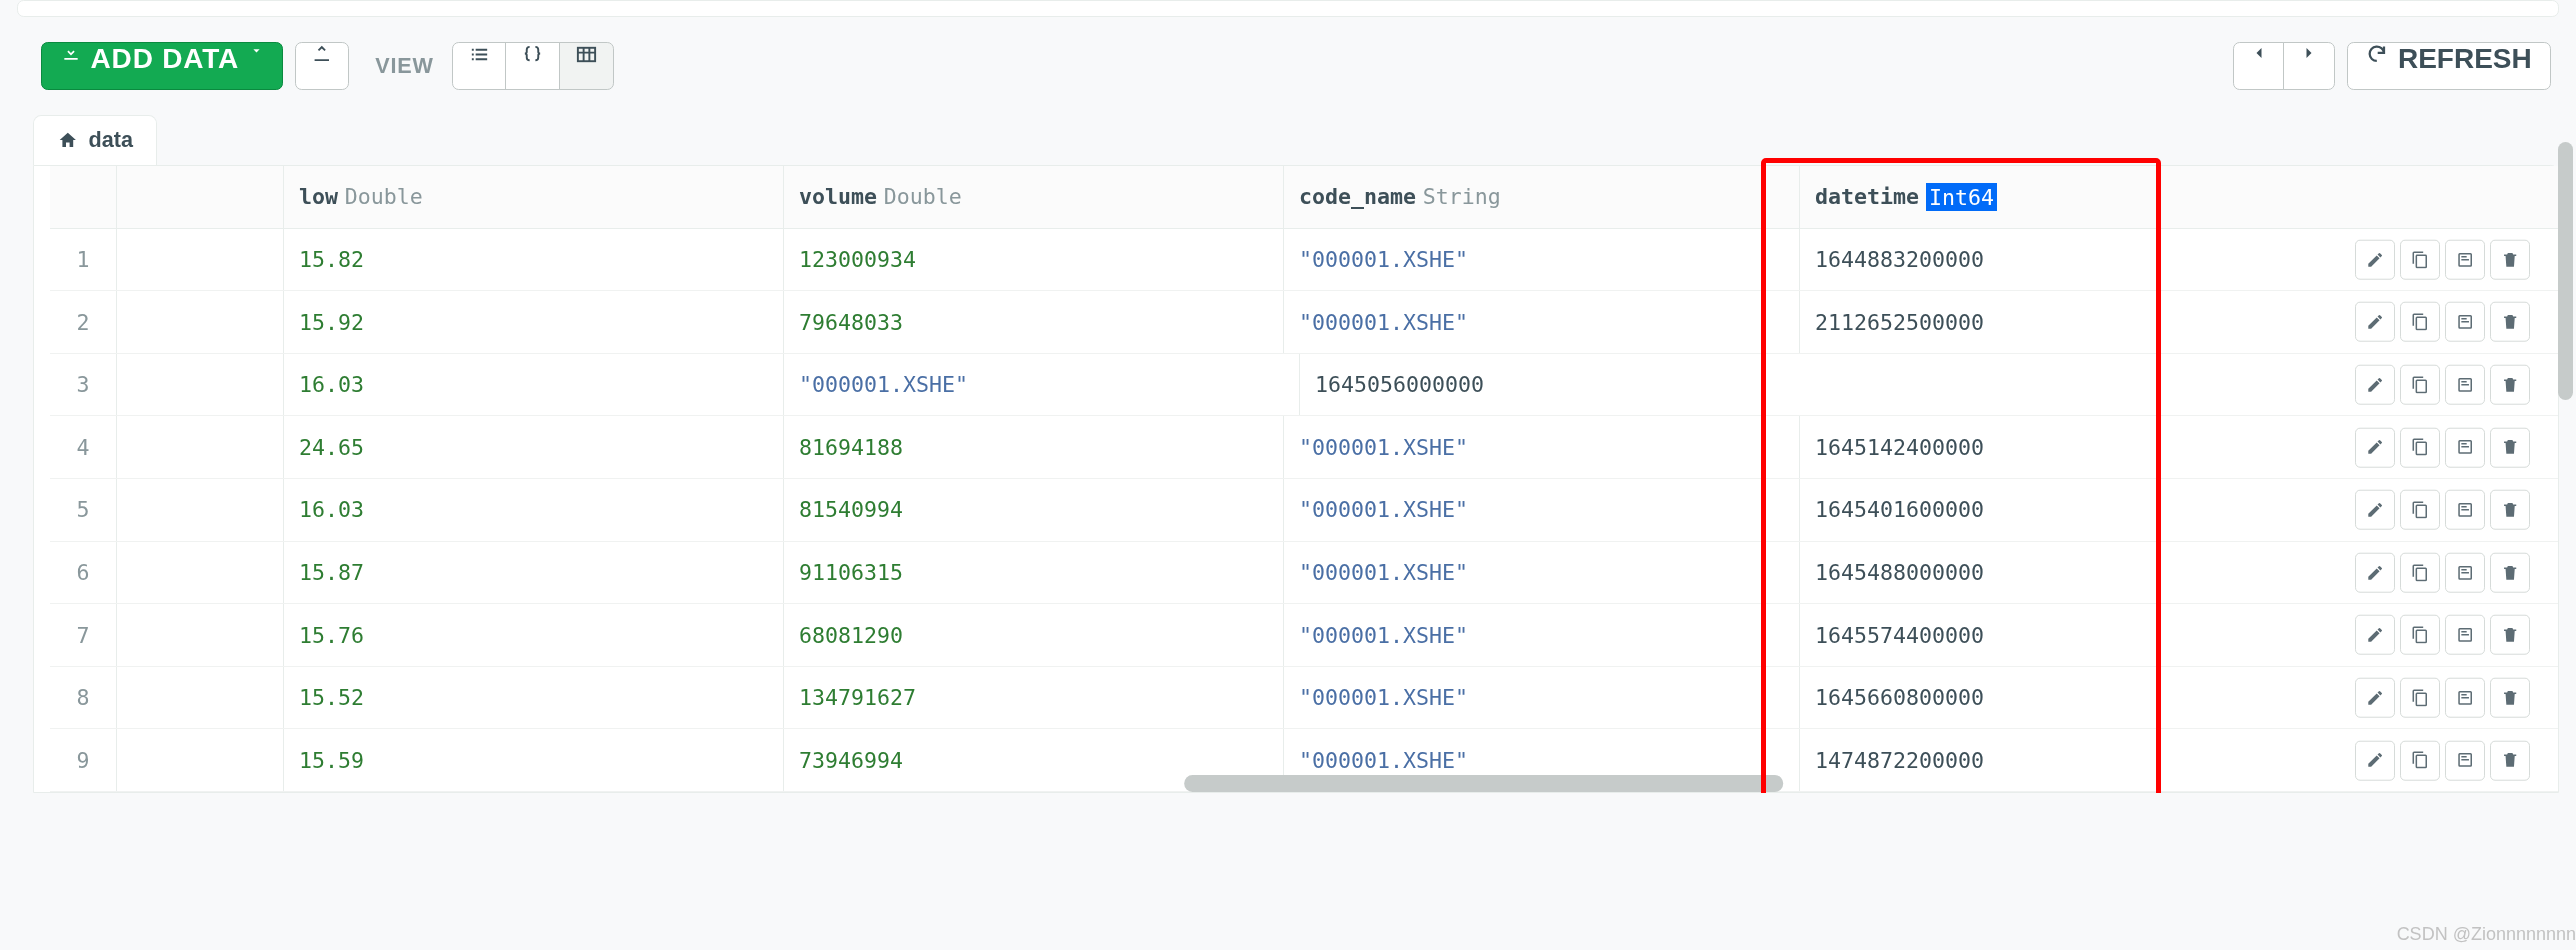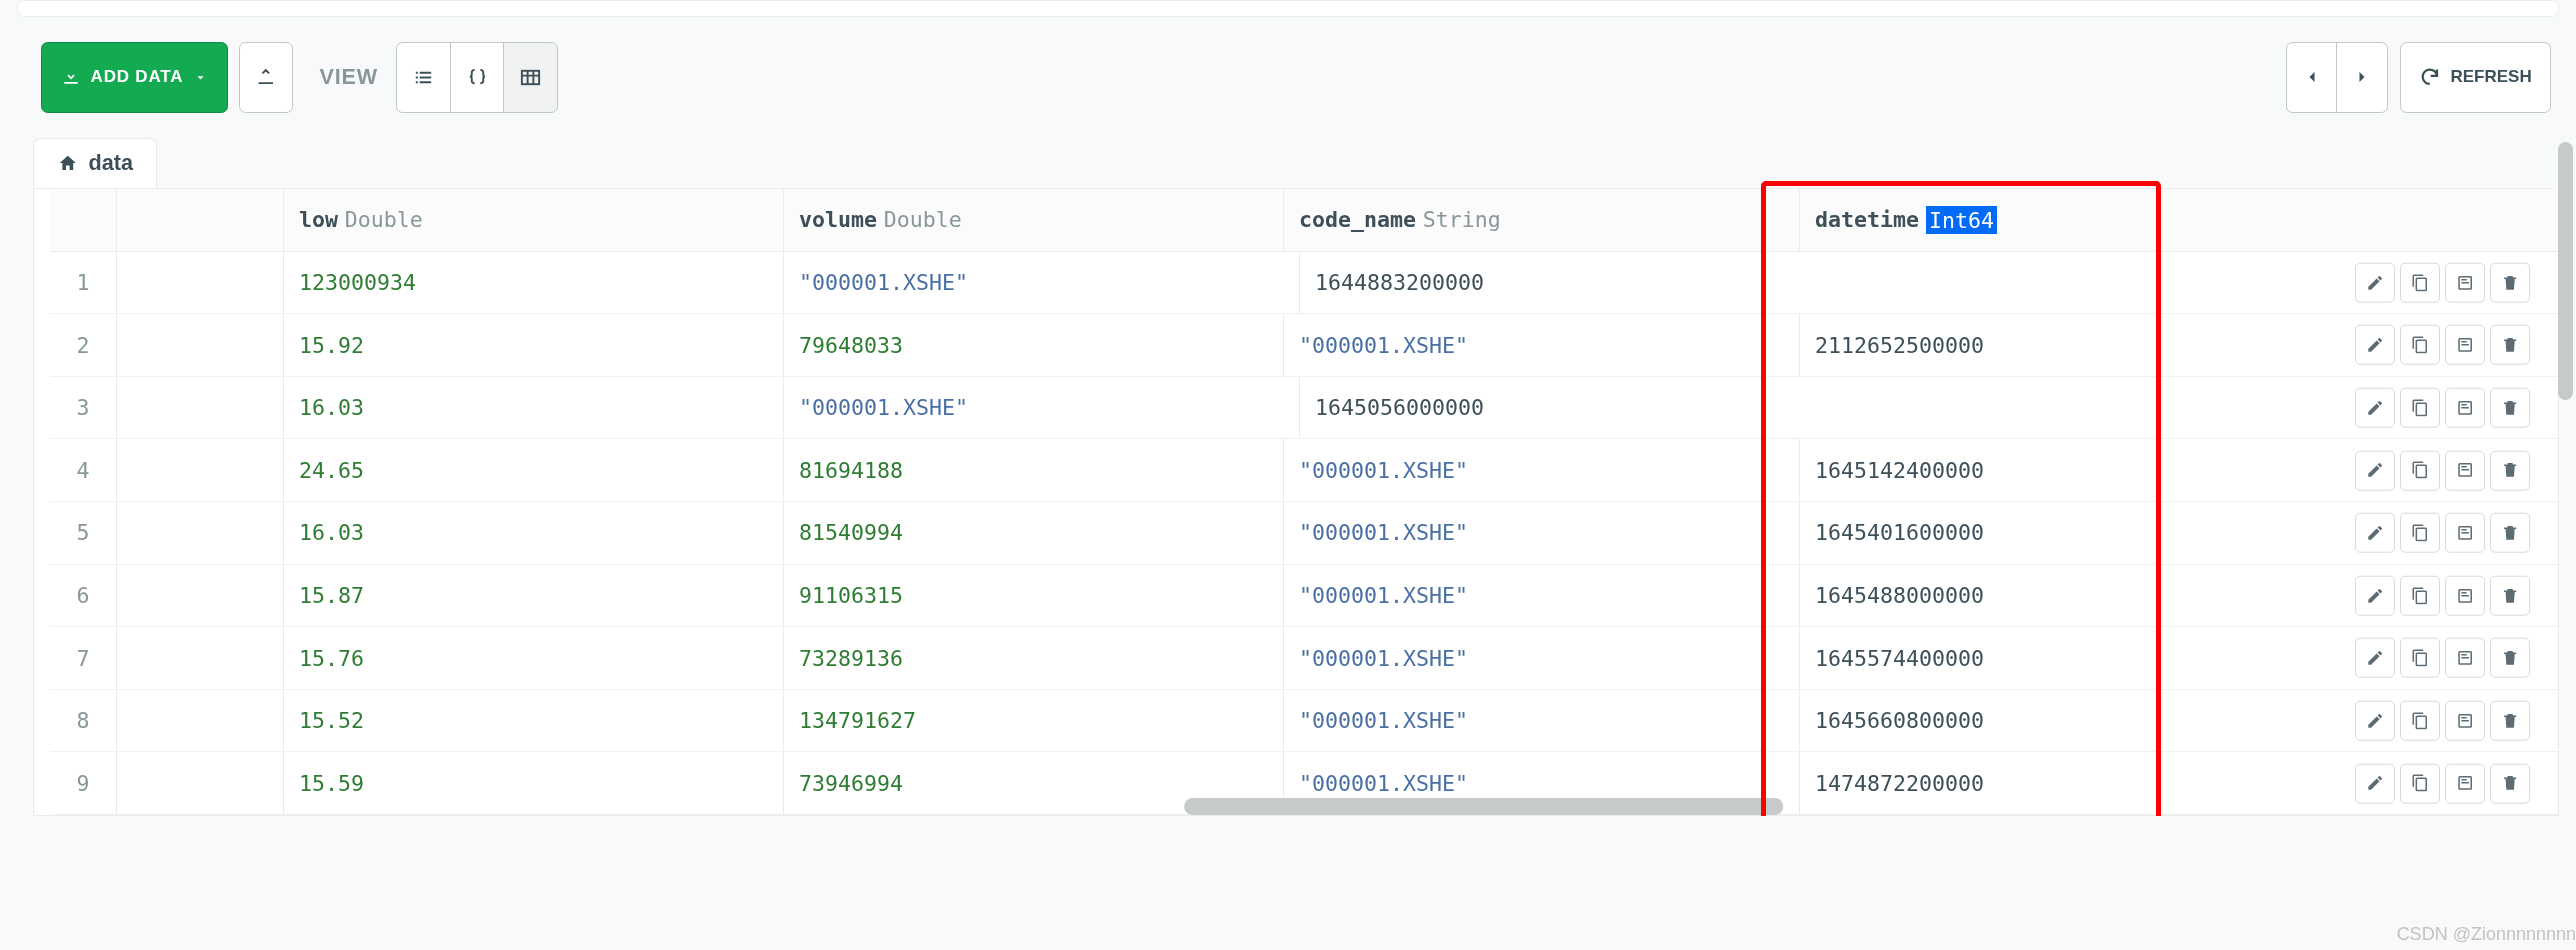--- a/index.html
+++ b/index.html
@@ -12,23 +12,23 @@
   .wrapper { padding: 0 16.7px 0 33px; }
   .top-border {
     border: 1.7px solid #e8edeb;
     border-radius: 6.7px;
     height: 16.7px;
     margin: 0 16.7px 25px 16.7px;
     background: #fff;
   }
   .toolbar { display: flex; align-items: center; gap: 11.7px; margin-bottom: 25px; padding: 0 8.3px; }
   .btn {
-    display: inline-flex; align-items: center; justify-content: center;
+    display: inline-flex; align-items: flex-start; justify-content: center;
     border: 1.7px solid #c1c7c6; border-radius: 6.7px; background: #fff;
-    height: 71px; padding: 0 18.3px; font-size: 17px; font-weight: 600;
+    height: 48px; padding: 0 18.3px; font-size: 28px; font-weight: 600;
     cursor: pointer; color: #3d4f58; gap: 10px;
   }
   .btn.green { background: #13aa52; border-color: #0a8a3f; color: #fff; font-weight: 700; letter-spacing: 0.8px; }
   .btn.icon-only { padding: 0 15px; }
   .view-label { color: #89979b; font-weight: 800; margin: 0 6.7px 0 15px; letter-spacing: 0.8px; }
   .view-group { display: flex; }
   .view-group .btn { border-radius: 0; margin-left: -1.7px; }
   .view-group .btn:first-child { border-radius: 6.7px 0 0 6.7px; margin-left: 0; }
   .view-group .btn:last-child { border-radius: 0 6.7px 6.7px 0; }
   .view-group .btn.active { background: #f1f3f2; }
@@ -181,20 +181,21 @@
           <span>code_name</span><span class="ftype">String</span>
         </div>
         <div class="hcell col-datetime">
           <span>datetime</span><span class="ftype highlight">Int64</span>
         </div>
       </div>
       <div id="rows-mount">
           <div class="row">
             <div class="cell col-idx">1</div>
             <div class="cell col-spacer"></div>
+            <div class="cell col-low num-green">15.82</div>
             <div class="cell col-volume num-green">123000934</div>
             <div class="cell col-code str-blue">"000001.XSHE"</div>
             <div class="cell col-datetime dt-val">1644883200000</div>
             <div class="actions">
               <div class="action-btn">
                 <svg width="18.3" height="18.3" viewBox="0 0 24 24" fill="#5d6c74">
                   <path d="M3 17.25V21h3.75L17.81 9.94l-3.75-3.75L3 17.25zM20.71 7.04a1 1 0 0 0 0-1.41l-2.34-2.34a1 1 0 0 0-1.41 0l-1.83 1.83 3.75 3.75 1.83-1.83z"></path>
                 </svg>
               </div>
               <div class="action-btn">
@@ -360,21 +361,21 @@
                 <svg width="18.3" height="18.3" viewBox="0 0 24 24" fill="#5d6c74">
                   <path d="M6 7h12l-1 14H7L6 7zm3-4h6l1 2h4v2H4V5h4l1-2z"></path>
                 </svg>
               </div>
             </div>
           </div>
           <div class="row">
             <div class="cell col-idx">7</div>
             <div class="cell col-spacer"></div>
             <div class="cell col-low num-green">15.76</div>
-            <div class="cell col-volume num-green">73289136</div>
+            <div class="cell col-volume num-green">68081290</div>
             <div class="cell col-code str-blue">"000001.XSHE"</div>
             <div class="cell col-datetime dt-val">1645574400000</div>
             <div class="actions">
               <div class="action-btn">
                 <svg width="18.3" height="18.3" viewBox="0 0 24 24" fill="#5d6c74">
                   <path d="M3 17.25V21h3.75L17.81 9.94l-3.75-3.75L3 17.25zM20.71 7.04a1 1 0 0 0 0-1.41l-2.34-2.34a1 1 0 0 0-1.41 0l-1.83 1.83 3.75 3.75 1.83-1.83z"></path>
                 </svg>
               </div>
               <div class="action-btn">
                 <svg width="18.3" height="18.3" viewBox="0 0 24 24" fill="#5d6c74">

